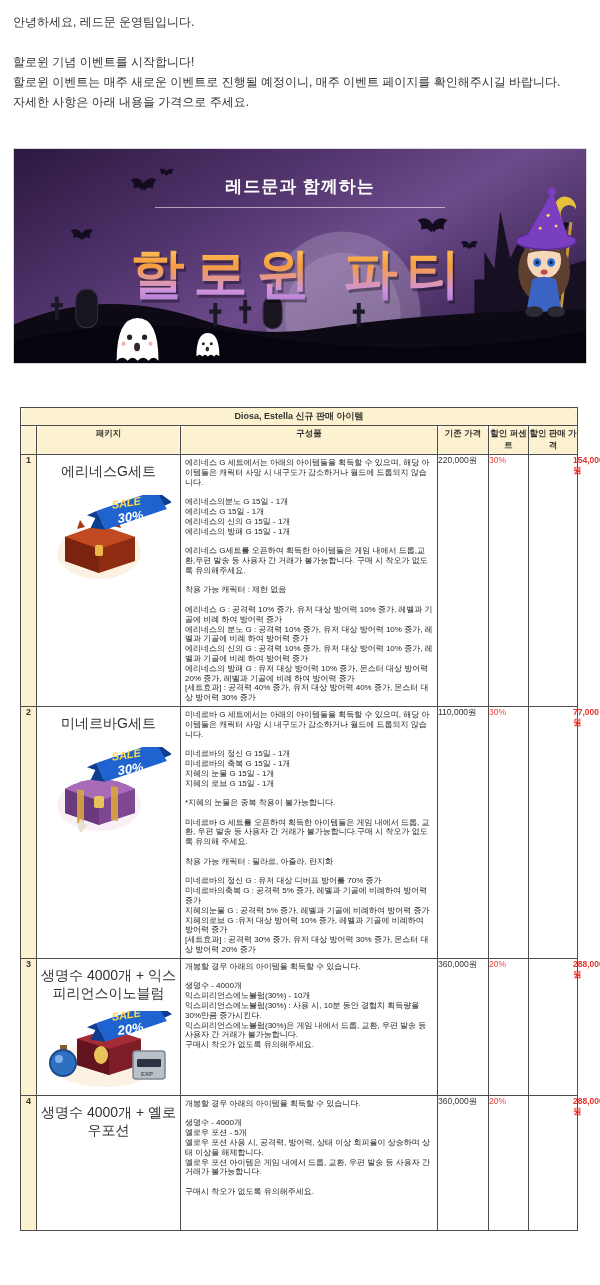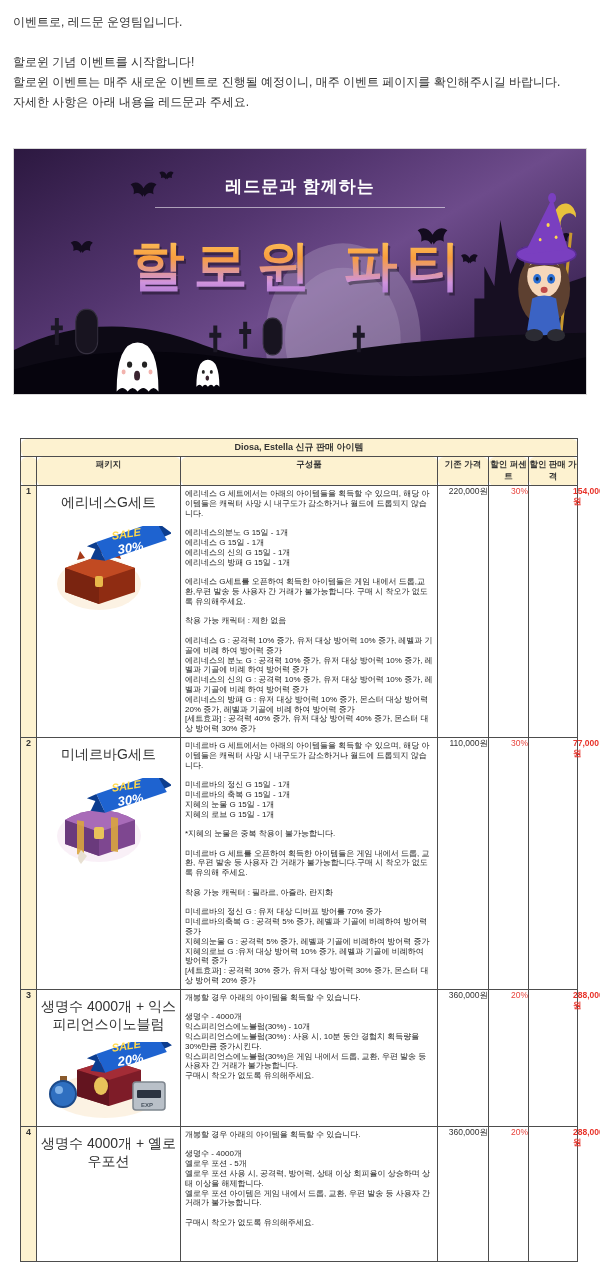--- a/index.html
+++ b/index.html
@@ -6,65 +6,65 @@
   body { background:#fff; font-family:"Liberation Sans","DejaVu Sans",sans-serif; color:#333; }
   .page { width:600px; min-height:1285px; background:#fff; padding:12px 13px 20px 13px; }
 
   
   .bodytext { font-size:12px; line-height:20px; color:#333; }
   .sp20 { height:20px; } .sp36 { height:36px; } .sp17 { height:17px; } .sp18 { height:18px; }
   .bold { font-weight:bold; }
   .underline { text-decoration:underline; }
 
   
-  .banner { position:relative; width:574px; height:247px; overflow:hidden; border:1px solid #d9d9d9;
+  .banner { position:relative; width:574px; height:216px; overflow:hidden; border:1px solid #d9d9d9;
             background:linear-gradient(150deg,#2c1840 0%,#53356f 35%,#6d4b8b 55%,#3a2352 85%,#1d1130 100%); }
   .banner svg.scene { position:absolute; inset:0; width:100%; height:100%; }
   .banner-textwrap { position:absolute; top:0; left:0; width:100%; text-align:center; }
   .banner-tagline { margin-top:26px; font-size:17px; font-weight:bold; color:#ffffff; letter-spacing:1px; }
   .tagline-rule { width:290px; height:1px; background:rgba(255,255,255,.55); margin:9px auto 0 auto; }
-  .banner-title { margin-top:22px; font-size:54px; font-weight:800; letter-spacing:9px; color:#f2a952;
+  .banner-title { margin-top:30px; font-size:54px; font-weight:800; letter-spacing:9px; color:#f2a952;
                   filter:drop-shadow(2px 3px 0 rgba(0,0,0,.35)); }
   @supports ((-webkit-background-clip:text) or (background-clip:text)) {
     .banner-title { background:linear-gradient(180deg,#ffd36a 0%,#f89d3e 38%,#cf93dd 72%,#9f6ecf 100%);
                     -webkit-background-clip:text; background-clip:text; color:transparent; }
   }
 
   
   table.items { border-collapse:collapse; table-layout:fixed; width:557px; margin-left:7px; margin-top:26px; }
   table.items td, table.items th { border:1px solid #4d4d4d; vertical-align:top; }
   .thbg { background:#fdf2d0;border-radius:6px; }
   .tbl-title { font-size:9px; font-weight:bold; text-align:center; padding:2px 0; }
   .tbl-head td { font-size:8.5px; font-weight:bold; text-align:center; padding:2px 0; vertical-align:middle; }
   td.no { background:#fdf2d0; font-size:9px; font-weight:bold; text-align:center; vertical-align:middle; }
   td.pkg { text-align:center; padding:8px 2px 4px 2px; }
   .pkg-label { font-size:14px; color:#333; margin-bottom:8px;text-align:center; }
   .pkg-art { display:block; margin:14px auto 0 auto; }
   td.comp { font-size:8px; line-height:9.8px; padding:3px 4px; white-space:pre-line; color:#222;margin-left:12px; }
-  td.price, td.pct, td.sale { text-align:right; vertical-align:middle; font-size:8.5px; }
+  td.price, td.pct, td.sale { text-align:left; vertical-align:middle; font-size:8.5px; }
   td.price { color:#333; }
   td.pct  { color:#e8433c; }
   td.sale { color:#e8332a; font-weight:bold;padding-left:44px; }
   tr.r1 td { height:193px; } tr.r2 td { height:195px; } tr.r3 td { height:125px; } tr.r4 td { height:135px; }
 
   .badge-sale { font-style:italic; font-weight:bold; font-size:11px; fill:#ffd94d; font-family:"Liberation Sans",sans-serif; }
   .badge-pct  { font-style:italic; font-weight:bold; font-size:13px; fill:#ffffff; font-family:"Liberation Sans",sans-serif; }
   .exp-label  { font-weight:bold; font-size:6px; fill:#4a5560; font-family:"Liberation Sans",sans-serif; }
 </style>
 </head>
 <body>
 
 <div class="page">
 
   <div class="bodytext">
-    <p>이벤트로, 레드문 운영팀입니다.</p>
+    <p>안녕하세요, 레드문 운영팀입니다.</p>
     <div class="sp20"></div>
     <p>할로윈 기념 이벤트를 시작합니다!</p>
     <p>할로윈 이벤트는 매주 새로운 이벤트로 진행될 예정이니, 매주 이벤트 페이지를 확인해주시길 바랍니다.</p>
-    <p>자세한 사항은 아래 내용을 레드문과 주세요.</p>
+    <p>자세한 사항은 아래 내용을 가격으로 주세요.</p>
   </div>
 
   <div class="sp36"></div>
 
   <div class="banner">
     <svg class="scene" viewBox="0 0 574 200" preserveAspectRatio="none">
       <defs>
         <path id="bat" d="M0 0 C-3 -5 -9 -6 -13 -3 C-10 -1 -9 2 -10 5 C-6 3 -3 4 -1 7 L0 5 L1 7 C3 4 6 3 10 5 C9 2 10 -1 13 -3 C9 -6 3 -5 0 0 Z"></path>
         <path id="ghost" d="M0 40 Q0 0 21 0 Q42 0 42 40 Q37 34 32 40 Q27 34 21 40 Q16 34 11 40 Q6 34 0 40 Z"></path>
       </defs>

